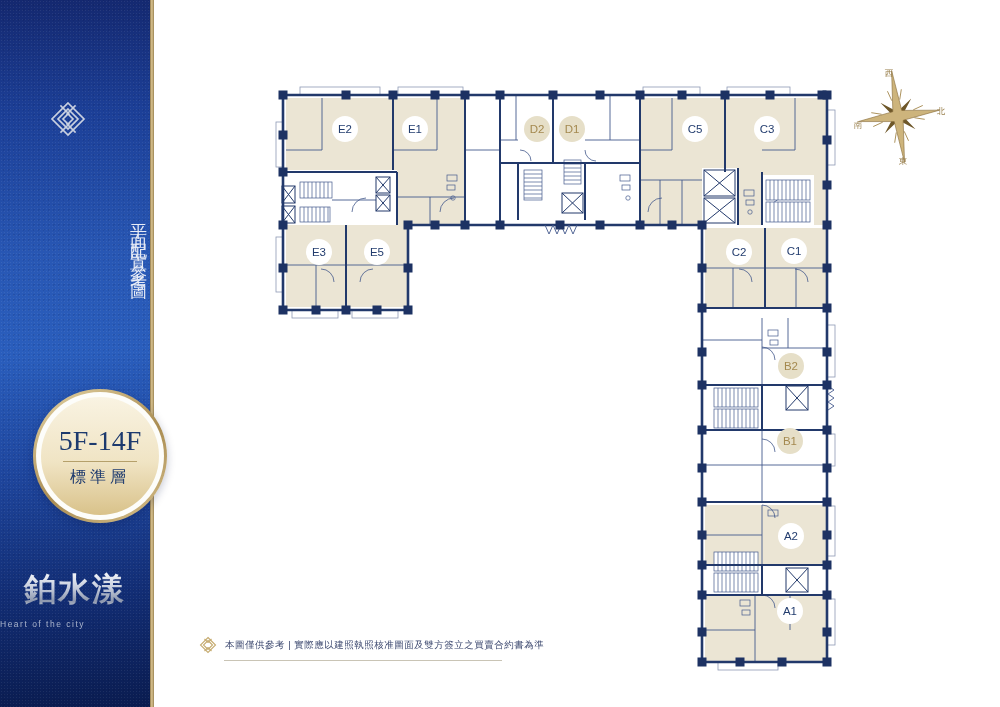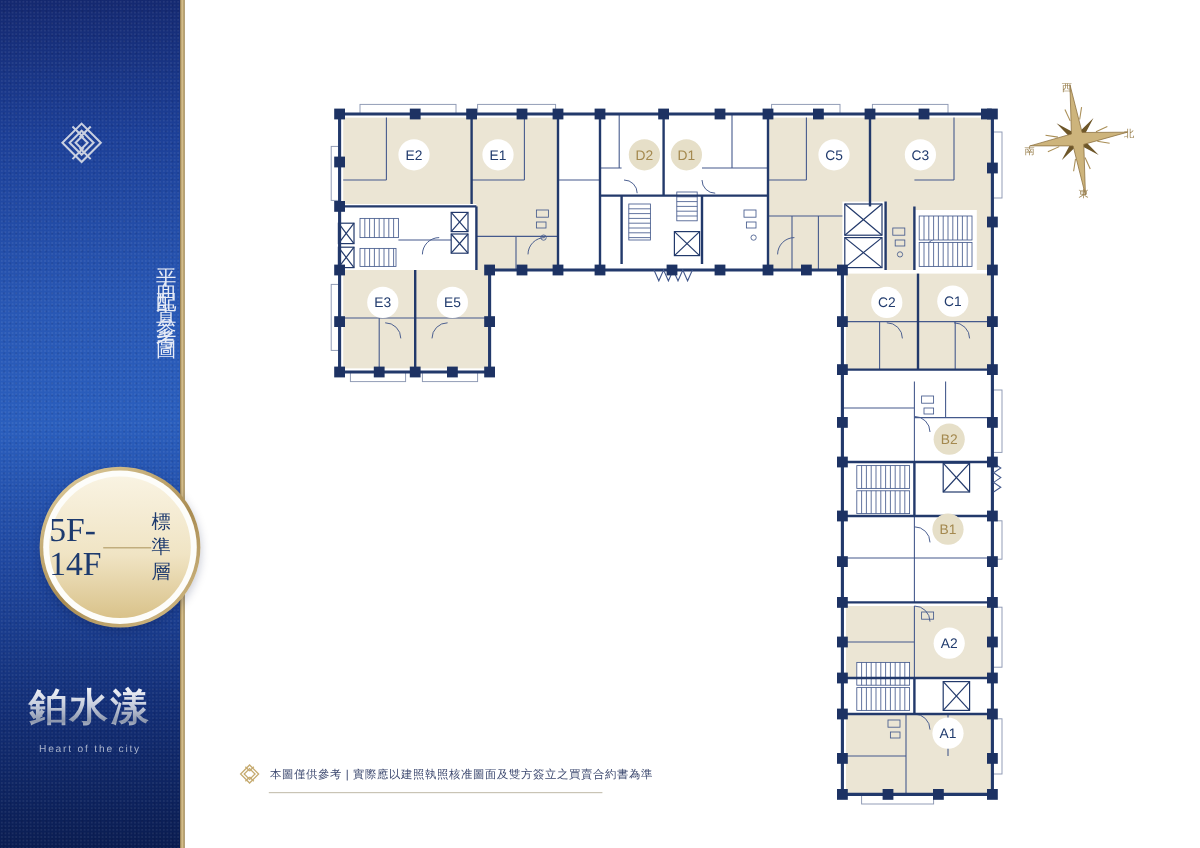--- a/index.html
+++ b/index.html
@@ -24,34 +24,34 @@
     font-size:17px;letter-spacing:10px;color:#e8ecf6;}
 
   
   .badge{position:absolute;left:33px;top:389px;width:134px;height:134px;border-radius:50%;
     background:linear-gradient(145deg,#e6d5a6,#a98c52 55%,#d8c28e);
     padding:3px;box-sizing:border-box;z-index:5;box-shadow:0 3px 8px rgba(10,25,70,.25);}
   .badge-white{width:100%;height:100%;border-radius:50%;background:#fdfdfa;
     padding:5px;box-sizing:border-box;}
   .badge-inner{width:100%;height:100%;border-radius:50%;box-sizing:border-box;
     background:linear-gradient(180deg,#f9f3e2 0%,#f0e4c4 55%,#d9c28a 100%);
-    display:flex;align-items:center;justify-content:center;}
+    display:flex;flex-direction:column;align-items:center;justify-content:center;text-align:right;}
   .badge-floors{font-family:"Liberation Serif","DejaVu Serif",serif;
     font-size:28px;color:#1d3a6e;line-height:1;margin-top:2px;}
   .badge-divider{width:74px;height:1px;background:#b5a06b;margin:6px 0 5px 0;}
   .badge-label{font-family:"Liberation Serif","DejaVu Serif",serif;
     font-size:16px;letter-spacing:4px;color:#1d3a6e;margin-left:0;}
 
   
   .logo-text{position:absolute;left:0;top:568px;width:150px;text-align:center;z-index:3;
     font-family:"Liberation Serif","DejaVu Serif",serif;font-weight:700;font-size:32px;
     letter-spacing:2px;
     background:linear-gradient(180deg,#f4f6fa 10%,#c6cddd 45%,#8d97ad 75%,#dde2ec 100%);
     -webkit-background-clip:text;background-clip:text;color:transparent;}
-  .logo-sub{position:absolute;left:0;top:619px;width:150px;text-align:center;z-index:3;
+  .logo-sub{position:absolute;left:0;top:619px;width:150px;text-align:left;z-index:3;
     font-size:8.5px;letter-spacing:1.5px;color:#aab4cc;}
 
   
   .disclaimer{position:absolute;left:199px;top:636px;display:flex;align-items:center;gap:8px;}
   .disc-icon{width:18px;height:18px;display:inline-block;}
   .disc-text{font-size:9.5px;color:#3c486f;letter-spacing:.5px;}
   .disc-line{position:absolute;left:224px;top:660px;width:278px;height:1px;background:#c9c4b5;}
 
   
   #plan{position:absolute;left:0;top:0;width:1000px;height:707px;}

